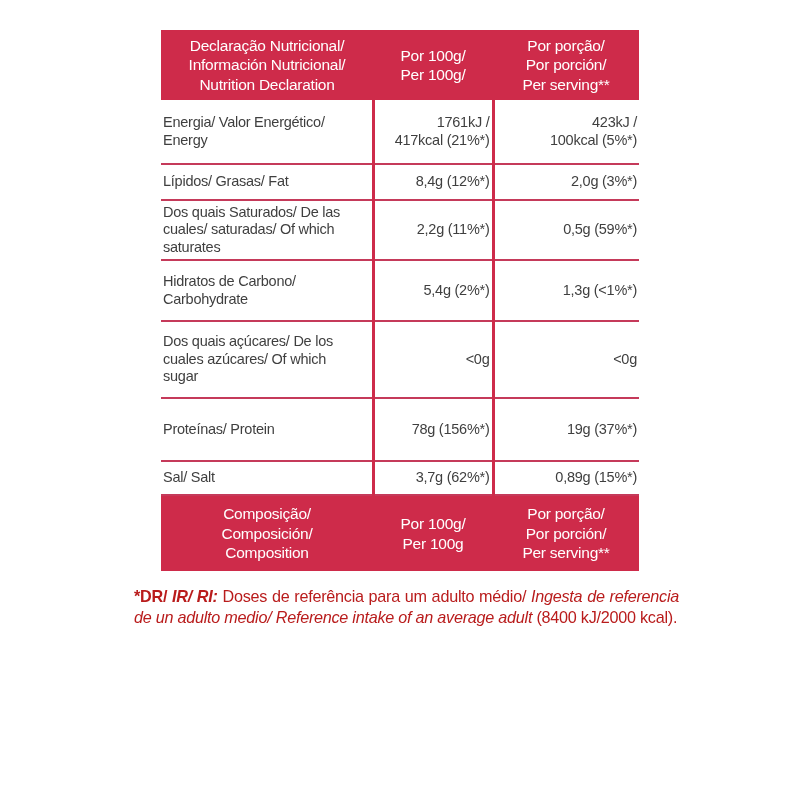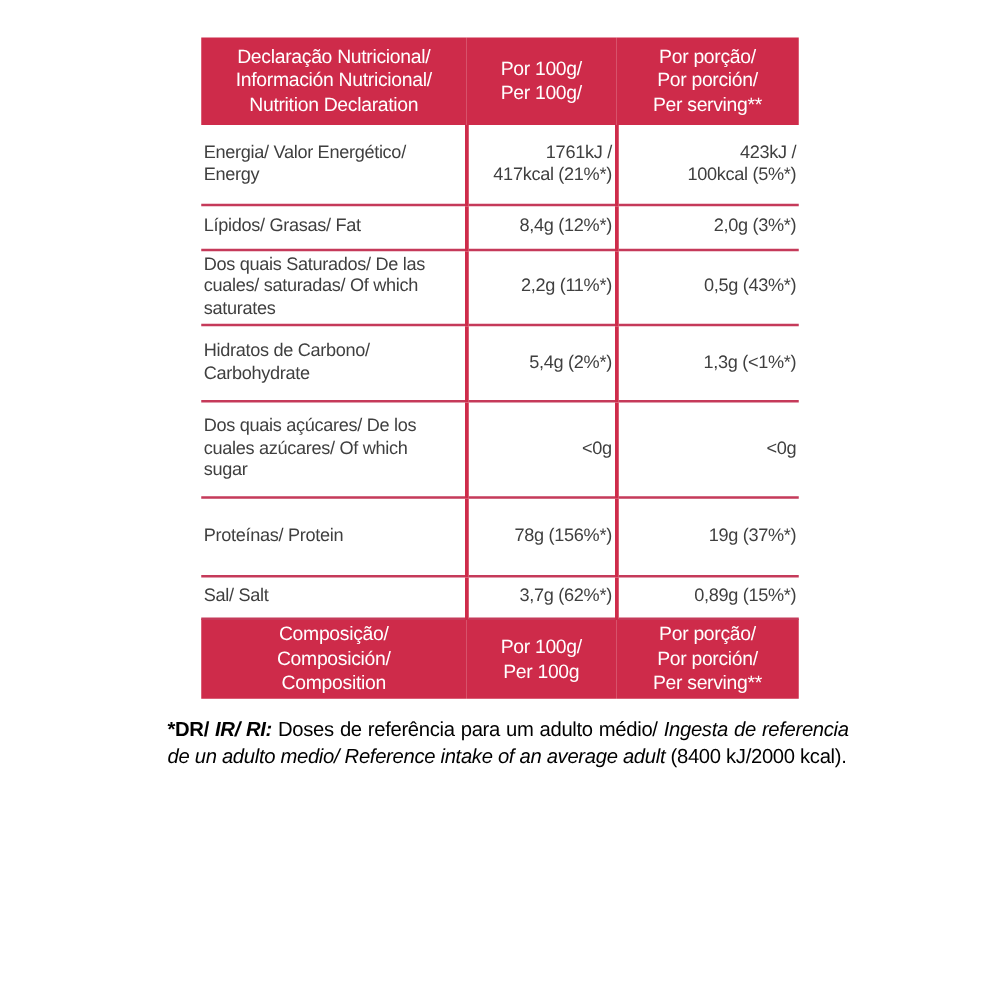--- a/index.html
+++ b/index.html
@@ -37,21 +37,21 @@
     color: #ffffff;
     font-weight: normal;
     font-size: 15.5px;
     line-height: 1.25;
     text-align: center;
     white-space: pre-line;
     vertical-align: middle;
     padding: 2px 2px;
   }
   tr.band1 { height: 70px; }
-  tr.band2 { height: 64px; }
+  tr.band2 { height: 76px; }
 
   tr.data td {
     border-bottom: 2px solid #c53a5a;
     vertical-align: middle;
     padding: 2px 2px;
   }
   td.label {
     text-align: left;
     padding-left: 13px;
     white-space: pre-line;
@@ -73,21 +73,21 @@
   tr.c0 { height: 50px; }
   tr.c1 { height: 38px; }
 
   .footnote {
     width: 545px;
     margin: 15px 0 0 134px;
     font-size: 16.2px;
     line-height: 1.32;
     letter-spacing: -0.25px;
     text-align: justify;
-    color: #000000;
+    color: #b91c1c;
   }
   .footnote .b  { font-weight: bold; }
   .footnote .bi { font-weight: bold; font-style: italic; }
   .footnote .i  { font-style: italic; }
 </style>
 </head>
 <body>
 
 <div class="sheet">
 
@@ -121,21 +121,21 @@
     <tr class="data r1">
       <td class="label">Lípidos/ Grasas/ Fat</td>
       <td class="val">8,4g (12%*)</td>
       <td class="val">2,0g (3%*)</td>
     </tr>
     <tr class="data r2">
       <td class="label">Dos quais Saturados/ De las
 cuales/ saturadas/ Of which
 saturates</td>
       <td class="val">2,2g (11%*)</td>
-      <td class="val">0,5g (43%*)</td>
+      <td class="val">0,5g (59%*)</td>
     </tr>
     <tr class="data r3">
       <td class="label">Hidratos de Carbono/
 Carbohydrate</td>
       <td class="val">5,4g (2%*)</td>
       <td class="val">1,3g (&lt;1%*)</td>
     </tr>
     <tr class="data r4">
       <td class="label">Dos quais açúcares/ De los
 cuales azúcares/ Of which

